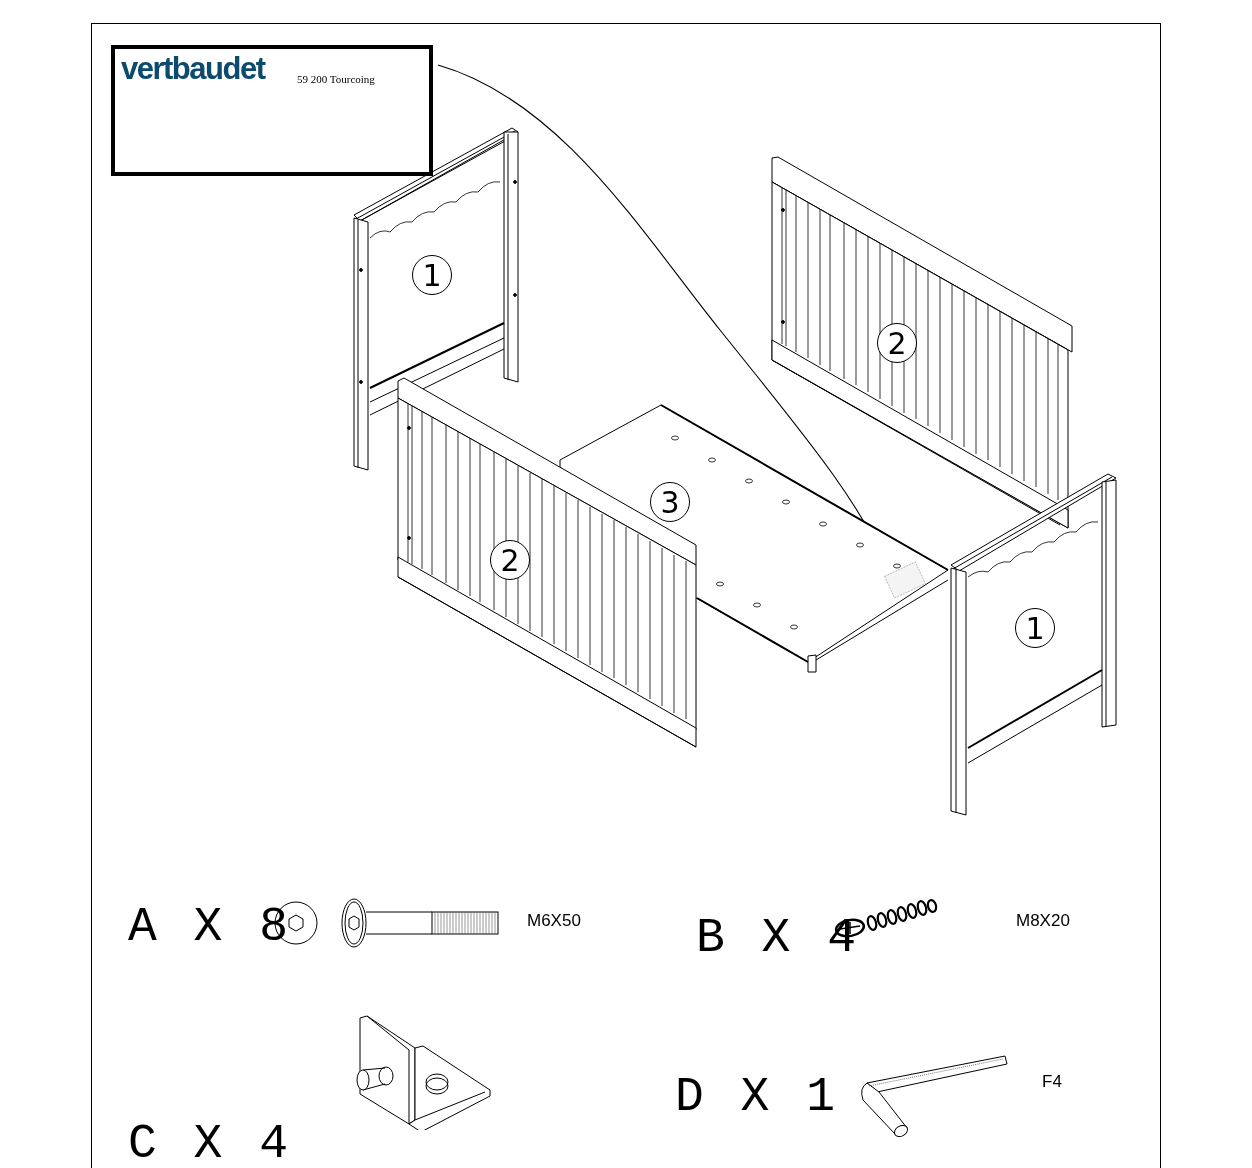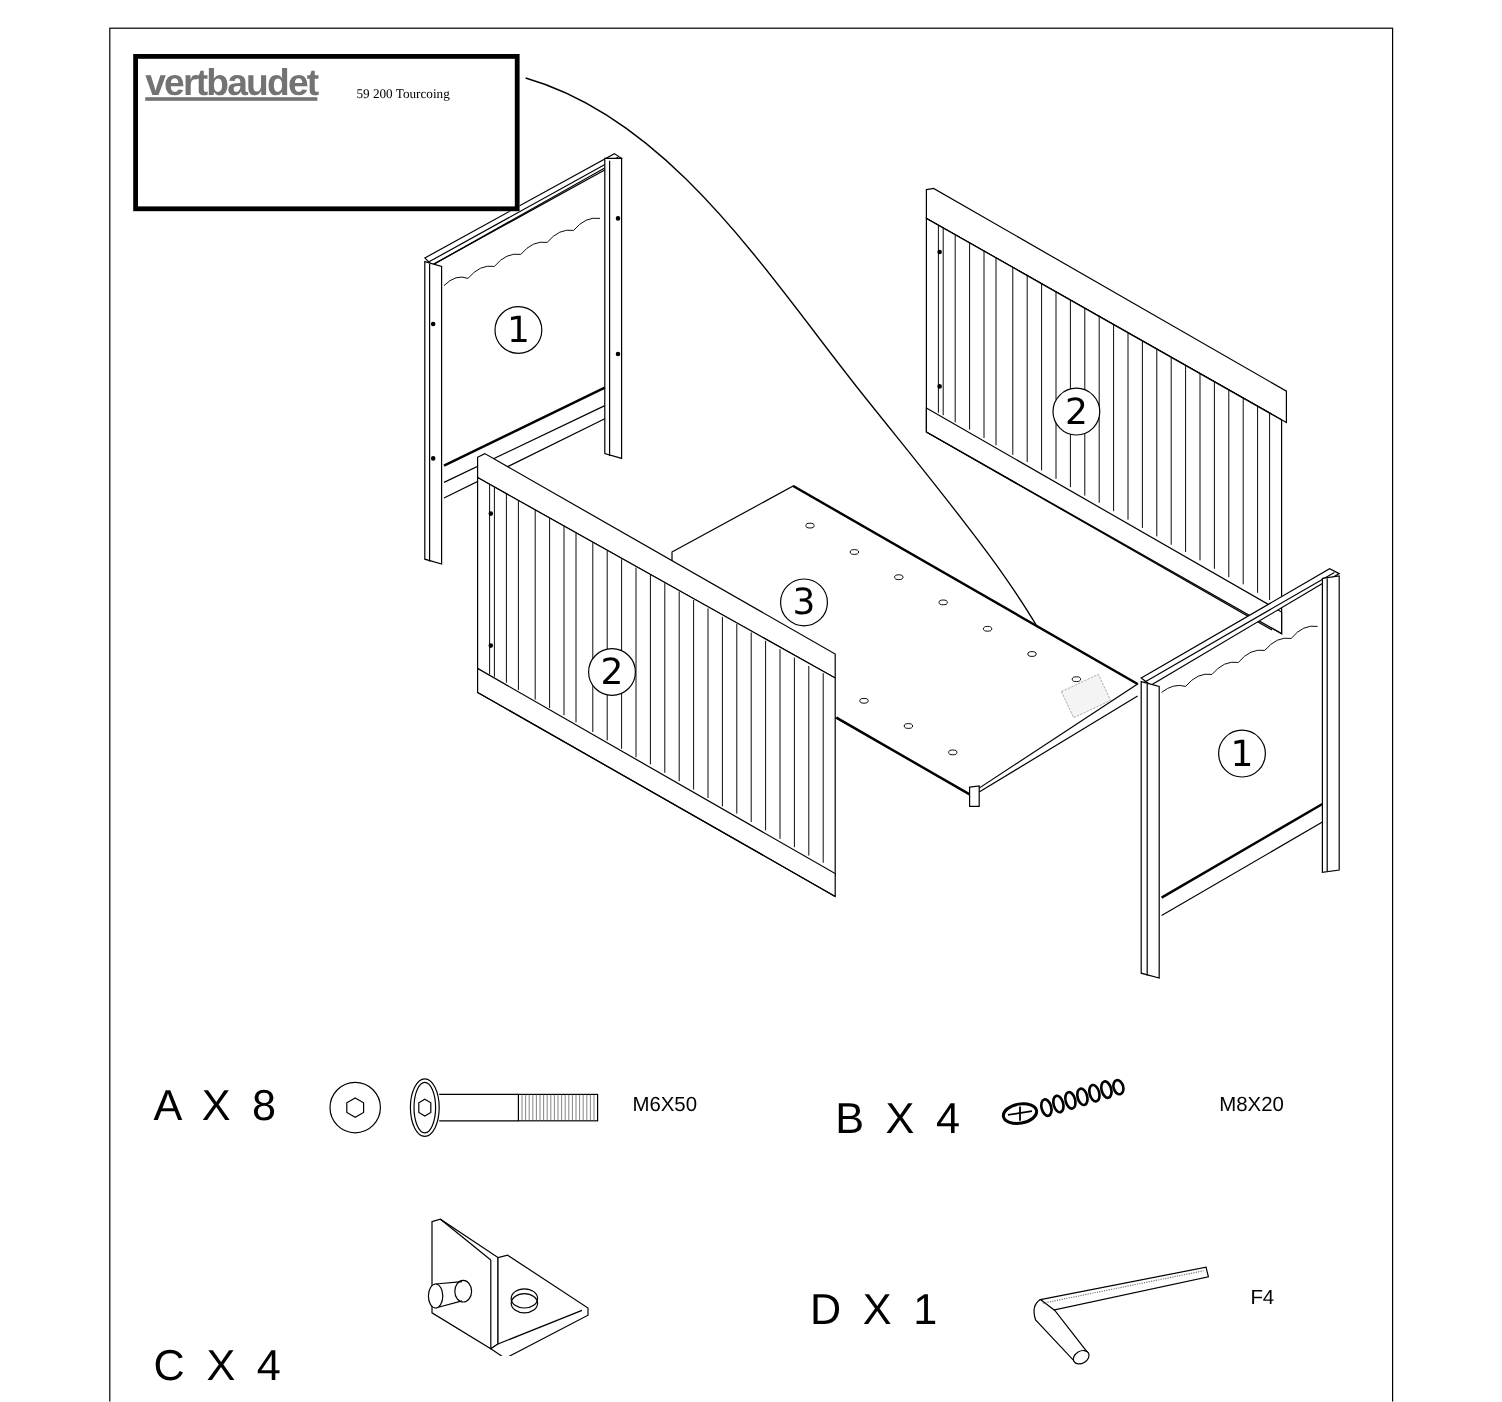--- a/index.html
+++ b/index.html
@@ -4,31 +4,31 @@
   <style>
     html, body { margin: 0; padding: 0; background: #ffffff; }
     body { width: 1252px; height: 1168px; position: relative; overflow: hidden; font-family: "Liberation Sans", sans-serif; color: #000; }
     .page { position: absolute; left: 91px; top: 23px; width: 1070px; height: 1160px; border: 1.5px solid #000; box-sizing: border-box; }
     .label-box { position: absolute; left: 111px; top: 45px; width: 322px; height: 131px; border: 4px solid #000; box-sizing: border-box; background: #fff; z-index: 3; }
     .brand { position: absolute; left: 6px; top: 2px; font-family: "Liberation Sans", sans-serif; font-weight: bold; font-size: 31px; letter-spacing: -1.5px; }
     .brand-city { position: absolute; left: 182px; top: 24px; font-family: "Liberation Serif", serif; font-size: 11px; text-align: right; }
     .label-lines { position: absolute; left: 6px; top: 50px; font-family: "Liberation Serif", serif; font-size: 10.5px; line-height: 13.2px; white-space: nowrap; }
     .drawing { position: absolute; left: 0; top: 0; width: 1252px; height: 880px; z-index: 1; }
     .part-num { position: absolute; width: 40px; height: 40px; border: 1.3px solid #000; border-radius: 50%; background: #fff; display: flex; align-items: center; justify-content: center; font-family: "DejaVu Sans", sans-serif; font-size: 30px; box-sizing: border-box; z-index: 4; }
-    .hw-label { position: absolute; font-family: Liberation Sans, sans-serif; font-size: 36px; letter-spacing: 4px; white-space: pre; z-index: 4; }
+    .hw-label { position: absolute; font-family: Liberation Mono, monospace; font-size: 48px; letter-spacing: 4px; white-space: pre; z-index: 4; }
     .hw-spec { position: absolute; font-family: "Liberation Sans", sans-serif; font-size: 17px; z-index: 4; text-align: right; }
     .hw-svg { position: absolute; z-index: 2; }
   </style>
 </head>
 <body>
 
 <div class="page"></div>
 
 <div class="label-box">
-  <div class="brand" style="color:#737373;text-decoration:underline;">vertbaudet</div>
+  <div class="brand" style="color:#0c4a6e;">vertbaudet</div>
   <div class="brand-city">59 200 Tourcoing</div>
 </div>
 
 <svg class="drawing" viewBox="0 0 1252 880" xmlns="http://www.w3.org/2000/svg" fill="none" stroke="#000" stroke-width="1">
 
   <path d="M438 65 C 560 100, 640 230, 720 330 S 860 500, 893 578" stroke-width="1.1"></path>
 
   <g>
 
     <polygon points="354,215 512,128 518,132 360,221" fill="#fff"></polygon>

